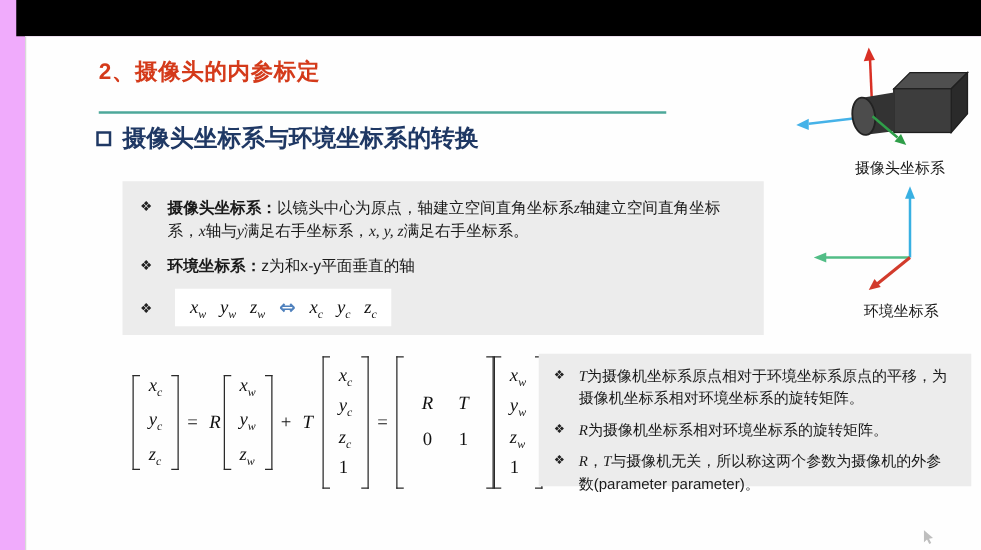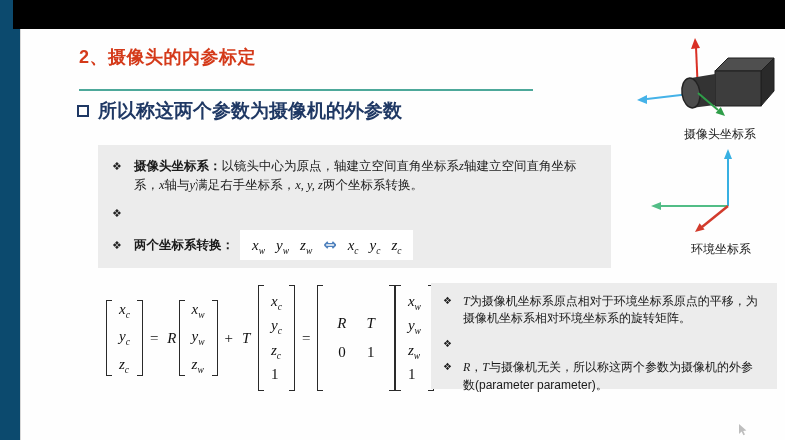--- a/index.html
+++ b/index.html
@@ -1,17 +1,17 @@
 <!DOCTYPE html>
 <html><head>
 <meta charset="utf-8">
 <style>
   * { margin:0; padding:0; box-sizing:border-box; }
   body { background:#f2f2f2; font-family:"Liberation Sans","DejaVu Sans",sans-serif; }
-  #root { position:relative; width:785px; height:440px; overflow:hidden; background:#0c4a6e; }
+  #root { position:relative; width:785px; height:440px; overflow:hidden; background:#f0abfc; }
   .topbar { position:absolute; left:13px; right:0; top:0; height:29px; background:#000; }
   .slide { position:absolute; left:20px; top:29px; right:0; bottom:0; background:#fefefe; border-left:1px solid #d8d8d8; }
 
   .title { position:absolute; left:58px; top:16px; font-size:18px; font-weight:bold; color:#d43a1a; letter-spacing:0.5px; }
   .rule { position:absolute; left:58px; top:60px; width:454px; height:2px; background:#4da89a; }
   .subtitle { position:absolute; left:56px; top:69px; display:flex; align-items:center; color:#1f3864; font-size:19px; font-weight:bold; }
   .sq { width:12px; height:12px; border:2.5px solid #1f3864; margin-right:9px; }
 
   .defbox { position:absolute; left:77px; top:116px; width:513px; height:123px; background:#ececec; padding:12px 14px 10px 14px; }
   .def-item { display:flex; margin-bottom:9px; font-size:12.5px; line-height:1.5; color:#1a1a1a; }
@@ -59,34 +59,34 @@
 
 <div id="root">
   <div class="topbar"></div>
   <div class="slide">
 
     <div class="title">2、摄像头的内参标定</div>
     <div class="rule"></div>
 
     <div class="subtitle">
       <span class="sq"></span>
-      <span>所以称这两个参数为摄像机的外参数</span>
+      <span>摄像头坐标系与环境坐标系的转换</span>
     </div>
 
     <div class="defbox">
       <div class="def-item">
         <span class="glyph">❖</span>
-        <span class="def-text"><b>摄像头坐标系</b><b>：</b><span>以镜头中心为原点，轴建立空间直角坐标系</span><span class="ser">z</span><span>轴建立空间直角坐标系，</span><span class="ser">x</span><span>轴与</span><span class="ser">y</span><span>满足右手坐标系，</span><span class="ser">x, y, z</span><span>两个坐标系转换。</span></span>
+        <span class="def-text"><b>摄像头坐标系</b><b>：</b><span>以镜头中心为原点，轴建立空间直角坐标系</span><span class="ser">z</span><span>轴建立空间直角坐标系，</span><span class="ser">x</span><span>轴与</span><span class="ser">y</span><span>满足右手坐标系，</span><span class="ser">x, y, z</span><span>满足右手坐标系。</span></span>
       </div>
       <div class="def-item">
         <span class="glyph">❖</span>
+        <span class="def-text"><b>环境坐标系</b><b>：</b><span>z为和x-y平面垂直的轴</span></span>
       </div>
       <div class="def-item">
         <span class="glyph">❖</span>
-        <span class="def-text"><b>两个坐标系转换</b><b>：</b></span>
         <span class="formula">
           <span class="fi"><i>x</i><sub>w</sub></span>
           <span class="fi"><i>y</i><sub>w</sub></span>
           <span class="fi"><i>z</i><sub>w</sub></span>
           <span class="dblarrow">⇔</span>
           <span class="fi"><i>x</i><sub>c</sub></span>
           <span class="fi"><i>y</i><sub>c</sub></span>
           <span class="fi"><i>z</i><sub>c</sub></span>
         </span>
       </div>
@@ -151,20 +151,21 @@
       </span>
     </div>
 
     <div class="notes">
       <div class="note">
         <span class="glyph">❖</span>
         <span><span class="ser">T</span><span>为摄像机坐标系原点相对于环境坐标系原点的平移，为摄像机坐标系相对环境坐标系的旋转矩阵。</span></span>
       </div>
       <div class="note">
         <span class="glyph">❖</span>
+        <span><span class="ser">R</span><span>为摄像机坐标系相对环境坐标系的旋转矩阵。</span></span>
       </div>
       <div class="note">
         <span class="glyph">❖</span>
         <span><span class="ser">R</span><span>，</span><span class="ser">T</span><span>与摄像机无关，所以称这两个参数为摄像机的外参数(parameter parameter)。</span></span>
       </div>
     </div>
 
     <svg id="cam-svg" class="dsvg" width="150" height="100" viewBox="0 0 150 100">
       <line x1="69" y1="62" x2="67" y2="16" stroke-width="2" stroke="#d93025"></line>
       <polygon points="66,7 62,18 71,17" fill="#d93025"></polygon>

